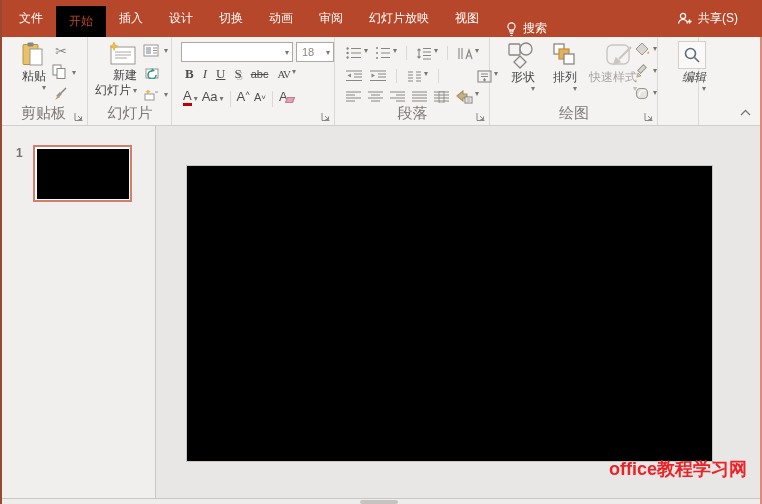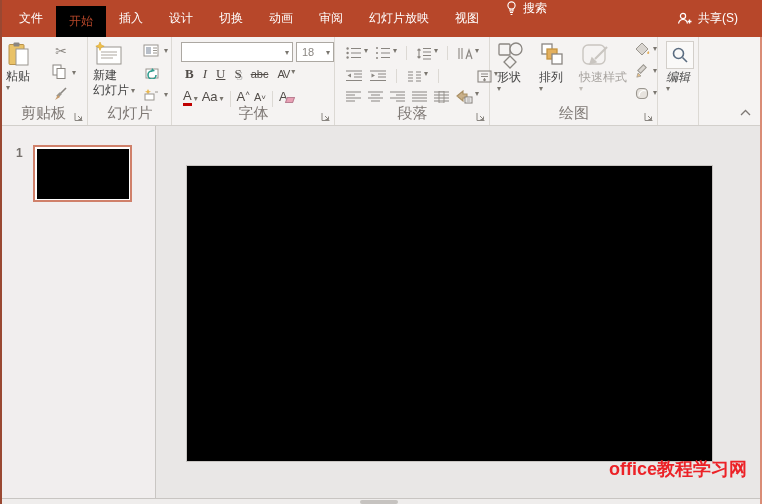--- a/index.html
+++ b/index.html
@@ -10,29 +10,29 @@
     -webkit-font-smoothing:antialiased;
   }
   
   .edge-l { position:absolute; left:0; top:0; bottom:0; width:2px; background:#9a4832; z-index:50;}
   .edge-r { position:absolute; right:0; top:37px; bottom:0; width:2px; background:#d98c76; z-index:50;}
 
   
   .tabbar { position:absolute; left:0; top:0; width:762px; height:37px; background:#B7472A; display:flex; align-items:stretch; }
   .tab { color:#fff; font-size:12px; display:flex; align-items:center; padding:0 13px; cursor:default; white-space:nowrap; }
   .tab.active { background:#000000; color:#B7472A; margin-top:6px; padding-top:0; }
-  .tab-search { color:#fff; display:flex; align-items:flex-start; gap:5px; padding:0 13px; }
+  .tab-search { color:#fff; display:flex; align-items:flex-end; gap:5px; padding:0 13px; }
   .share { position:absolute; right:24px; top:0; height:37px; display:flex; align-items:center; gap:6px; color:#fff; }
 
   
   .ribbon { position:absolute; left:0; top:37px; width:762px; height:89px; background:#F5F3F2; border-bottom:1px solid #D2CFCB; }
   .group { position:absolute; top:0; height:88px; border-right:1px solid #DCD9D4; }
   .glabel { position:absolute; bottom:2px; left:0; right:0; text-align:center; font-size:15px; color:#7E7874; }
   .launcher { position:absolute; bottom:3px; right:3px; width:10px; height:10px; }
-  .bigbtn { position:absolute; top:4px; display:flex; flex-direction:column; align-items:flex-start; gap:1px; color:#444; }
+  .bigbtn { position:absolute; top:4px; display:flex; flex-direction:column; align-items:flex-end; gap:1px; color:#444; }
   .bigbtn .lbl { font-size:12px; line-height:14px; text-align:center; }
   .arrow { font-size:8px; color:#7a766f; line-height:7px; }
   .smallbtn { display:flex; align-items:center; justify-content:center; }
   .vdiv { width:1px; background:#DCD9D4; align-self:stretch; margin:2px 2px; }
 
   
   .combo { background:#fff; border:1px solid #ACA8A2; height:20px; display:flex; align-items:center; justify-content:space-between; padding:0 3px 0 5px; color:#8a8681; font-size:11px; }
 
   .fm-row { position:absolute; left:8px; display:flex; align-items:center; gap:6px; }
   .letter { font-size:13px; color:#514c48; }
@@ -210,21 +210,21 @@
         <span>18</span>
         <span class="arrow">▾</span>
       </div>
     </div>
     <div class="fm-row" style="top:29px;gap:9px;left:12px;">
       <span class="letter b">B</span>
       <span class="letter i">I</span>
       <span class="letter u">U</span>
       <span class="letter s">S</span>
       <span class="letter abc">abc</span>
-      <span style="display:flex;align-items:flex-start;gap:2px;">
+      <span style="display:flex;align-items:flex-start;gap:2px;font-family:Liberation Serif, serif;">
         <span class="letter av">AV</span>
         <span class="arrow">▾</span>
       </span>
     </div>
     <div class="fm-row" style="top:52px;gap:4px;left:10px;align-items:flex-start;">
       <span style="display:flex;gap:2px;">
         <span class="letter" style="border-bottom:3px solid #C00000;line-height:14px;">A</span>
         <span class="arrow" style="margin-top:6px;">▾</span>
       </span>
       <span style="display:flex;gap:2px;">
@@ -239,21 +239,20 @@
       <span style="display:flex;">
         <span class="letter" style="font-size:11px;margin-top:2px;">A</span>
           <span style="font-size:8px;color:#514c48;margin-top:4px;">˅</span>
       </span>
       <span class="vdiv" style="height:16px;"></span>
       <span style="display:flex;">
         <span class="letter">A</span>
         <span style="width:8px;height:6px;background:#E8A0B4;border:1px solid #b97f92;margin-top:8px;margin-left:-2px;transform:skewX(-20deg);"></span>
       </span>
     </div>
-    <div class="glabel">字体</div>
     <div class="launcher">
       <svg width="10" height="10" viewBox="0 0 10 10">
           <g fill="none" stroke="#8a8681">
         <path d="M1 1v7.5h7.5"></path>
             <path d="M4 4l3.5 3.5M7.5 4.5v3h-3"></path>
       </g>
         </svg>
     </div>
   </div>
 

